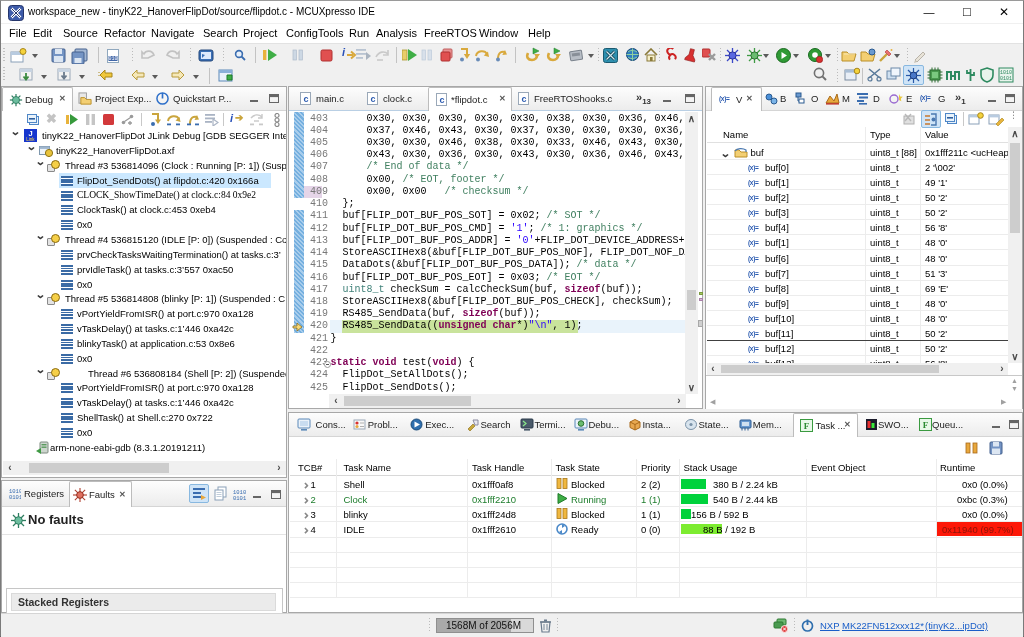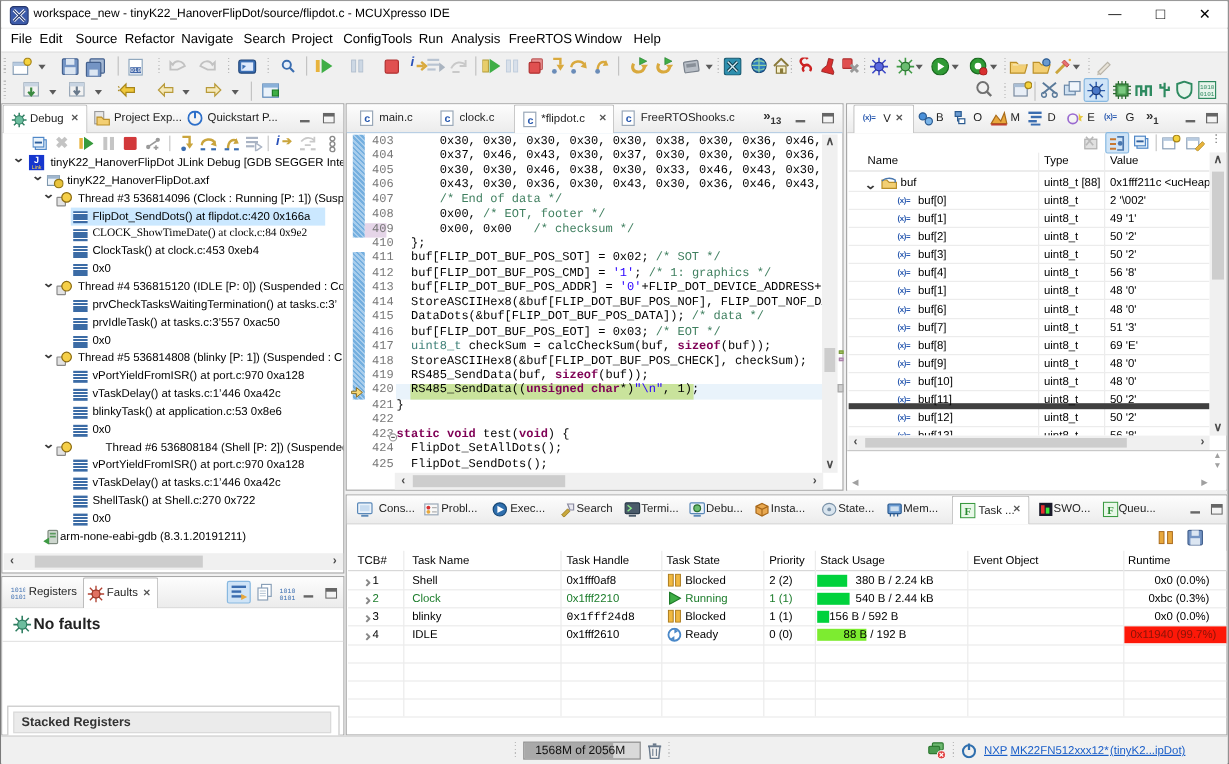--- a/index.html
+++ b/index.html
@@ -941,21 +941,21 @@
 <span class="abs" style="left:58px;top:2px;">buf[9]</span>
 <span class="abs" style="left:163px;top:2px;">uint8_t</span>
 <span class="abs" style="left:218px;top:2px;">48 '0'</span>
           </div>
       <div class="abs" style="top:183.9px;left:0;width:301px;height:15.1px;border-bottom:1px solid #ececec;">
 <span class="xeq" style="left:41px;top:4px;">(x)=</span>
 <span class="abs" style="left:58px;top:2px;">buf[10]</span>
 <span class="abs" style="left:163px;top:2px;">uint8_t</span>
 <span class="abs" style="left:218px;top:2px;">48 '0'</span>
           </div>
-      <div class="abs" style="top:199.0px;left:0;width:301px;height:15.1px;border-bottom:5px solid #404040;">
+      <div class="abs" style="top:199.0px;left:0;width:301px;height:15.1px;border-bottom:1px solid #404040;">
 <span class="xeq" style="left:41px;top:4px;">(x)=</span>
 <span class="abs" style="left:58px;top:2px;">buf[11]</span>
 <span class="abs" style="left:163px;top:2px;">uint8_t</span>
 <span class="abs" style="left:218px;top:2px;">50 '2'</span>
           </div>
       <div class="abs" style="top:214.1px;left:0;width:301px;height:15.1px;border-bottom:1px solid #ececec;">
 <span class="xeq" style="left:41px;top:4px;">(x)=</span>
 <span class="abs" style="left:58px;top:2px;">buf[12]</span>
 <span class="abs" style="left:163px;top:2px;">uint8_t</span>
 <span class="abs" style="left:218px;top:2px;">50 '2'</span>
@@ -1155,21 +1155,21 @@
       <span class="td green" style="left:281px;top:2.5px;">Running</span>
       <span class="td green" style="left:351px;top:2.5px;">1 (1)</span>
       <div class="abs" style="left:391px;top:2.5px;width:27px;height:10.5px;background:#00d23c;"></div>
       <span class="td" style="left:423px;top:2.5px;">540 B / 2.44 kB</span>
       <span class="td" style="left:667px;top:2.5px;">0xbc (0.3%)</span>
       </div>
       <div class="abs" style="left:0;top:47.8px;width:732px;height:15.1px;">
       <span class="chev" style="left:8px;top:2px;transform:rotate(-90deg);color:#888;">⌄</span>
       <span class="td" style="left:20.5px;top:2.5px;">3</span>
       <span class="td" style="left:53.5px;top:2.5px;">blinky</span>
-      <span class="td" style="left:182px;top:2.5px;font-family:Liberation Mono, monospace;">0x1fff24d8</span>
+      <span class="td" style="left:182px;top:2.5px;">0x1fff24d8</span>
       <svg class="abs" style="left:266px;top:2px" width="12" height="11">
             <rect x="1" y="0.5" width="4" height="10" fill="#f0b840" stroke="#a8781a" stroke-width="0.8"></rect>
             <rect x="7" y="0.5" width="4" height="10" fill="#f0b840" stroke="#a8781a" stroke-width="0.8"></rect>
           </svg>
       <span class="td" style="left:281px;top:2.5px;">Blocked</span>
       <span class="td" style="left:351px;top:2.5px;">1 (1)</span>
       <div class="abs" style="left:391px;top:2.5px;width:10px;height:10.5px;background:#00d23c;"></div>
       <span class="td" style="left:401px;top:2.5px;">156 B / 592 B</span>
       <span class="td" style="left:672px;top:2.5px;">0x0 (0.0%)</span>
       </div>

